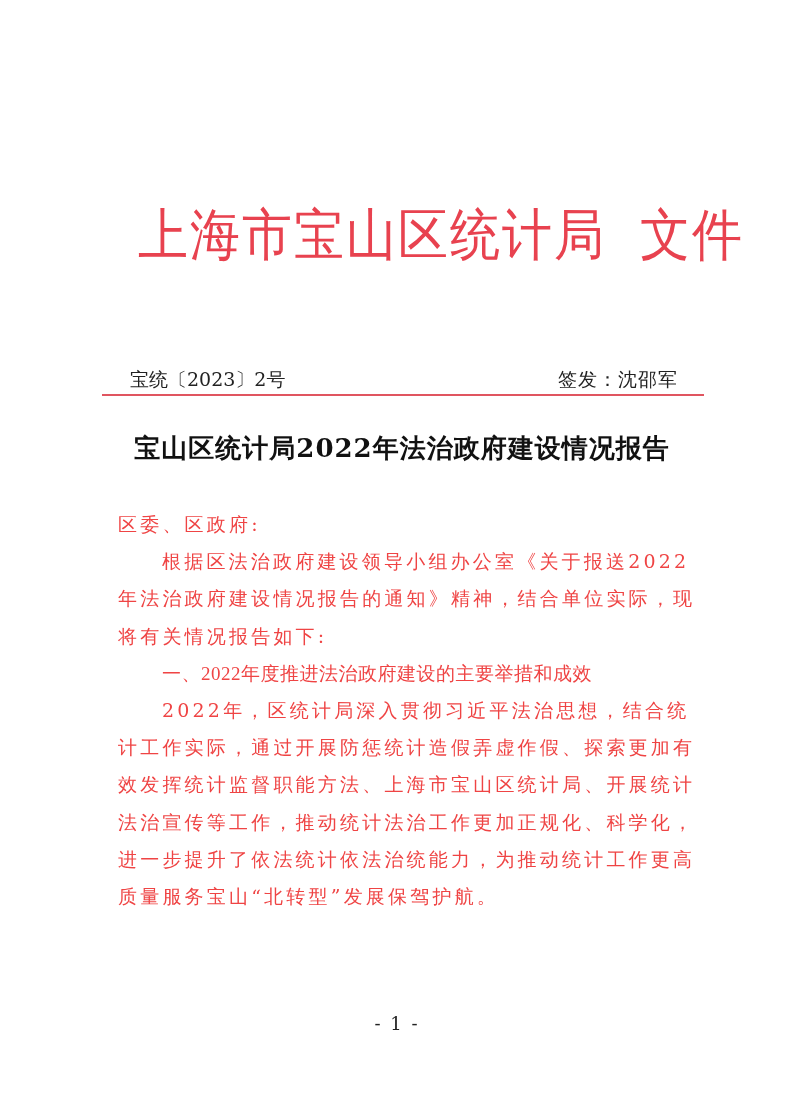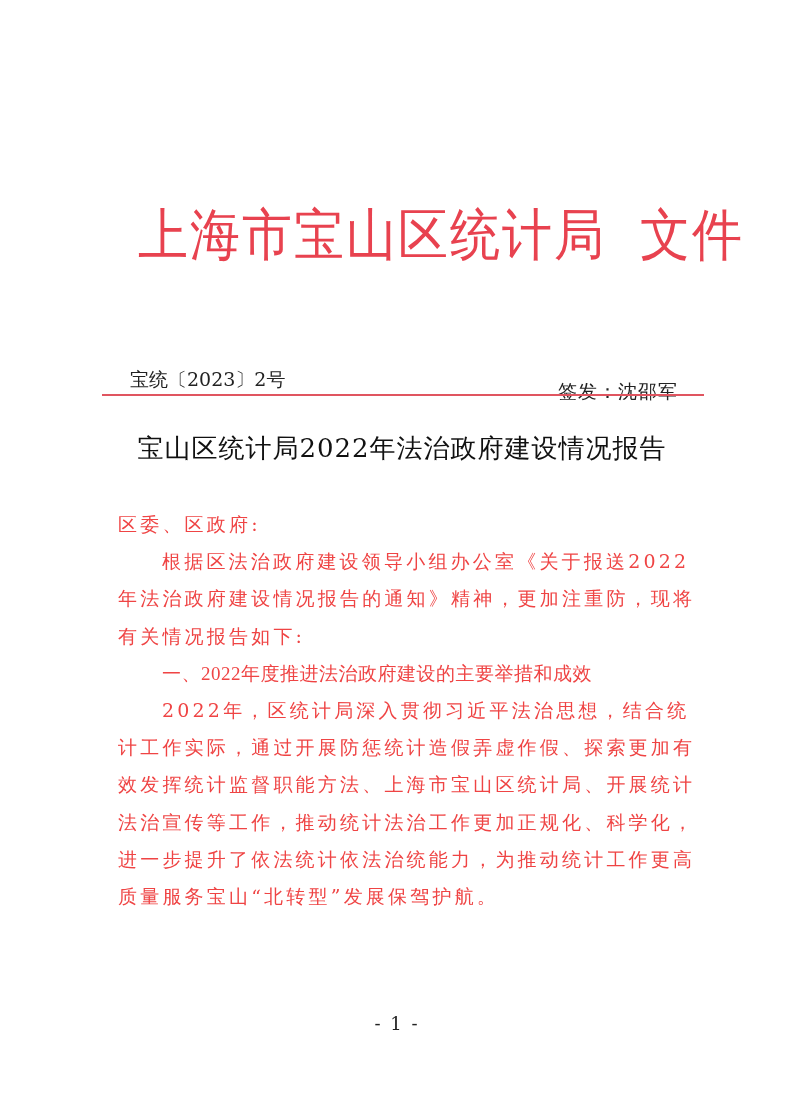--- a/index.html
+++ b/index.html
@@ -5,24 +5,24 @@
     html, body { margin: 0; padding: 0; background: #ffffff; }
     body { width: 794px; height: 1093px; position: relative; overflow: hidden;
       font-family: "DejaVu Serif", "Liberation Serif", serif; color: #1a1a1a; }
     .page { position: absolute; left: 0; top: 12px; width: 794px; height: 1093px; background: #fff; padding-left: 44px; }
     .masthead { position: absolute; left: 138px; top: 184px; width: 540px; height: 70px;
       color: #e8424f; font-family: "DejaVu Sans", "Liberation Sans", sans-serif;
       font-size: 50px; line-height: 70px; white-space: nowrap; letter-spacing: 2px; transform: scaleY(1.12); transform-origin: left top; }
     .masthead .gap { display: inline-block; width: 34px; }
     .doc-meta { position: absolute; left: 100px; top: 352px; width: 604px; height: 30px; text-align: right; }
     .doc-number { position: absolute; left: 30px; top: 0; font-size: 19px; line-height: 30px; color: #222; }
-    .signer { position: absolute; right: 26px; top: 0; font-size: 19px; line-height: 30px; color: #222; letter-spacing: 1px; margin-top: 12px; }
+    .signer { position: absolute; right: 26px; top: 0; font-size: 19px; line-height: 30px; color: #222; letter-spacing: 1px; }
     .red-rule { position: absolute; left: 102px; top: 382px; width: 602px; height: 2px; background: #e05560; }
     .doc-title { position: absolute; left: 100px; top: 414px; width: 604px; text-align: center;
-      font-size: 26px; font-weight: normal; line-height: 44px; color: #111; letter-spacing: 1px; white-space: nowrap; }
+      font-size: 26px; font-weight: bold; line-height: 44px; color: #111; letter-spacing: 1px; white-space: nowrap; }
     .body-text { position: absolute; left: 118px; top: 494px; width: 592px; font-size: 19px;
       line-height: 37.2px; color: #ef4444; letter-spacing: 3.2px; }
     .body-text p { margin: 0; }
     .indent { text-indent: 44px; }
     .section-heading { font-family: Liberation Serif, serif; letter-spacing: 0.5px; }
     .bold-lead { font-weight: bold; font-family: "DejaVu Sans", "Liberation Sans", sans-serif; letter-spacing: 1.5px; }
     .page-number { position: absolute; left: 0; top: 1000px; width: 794px; text-align: center;
       font-size: 18px; line-height: 24px; color: #222; letter-spacing: 2px; }
   </style>
 </head>
@@ -38,19 +38,19 @@
     <span class="doc-number">宝统〔2023〕2号</span>
     <span class="signer">签发：沈邵军</span>
   </div>
 
   <div class="red-rule"></div>
 
   <div class="doc-title">宝山区统计局2022年法治政府建设情况报告</div>
 
   <div class="body-text">
     <p>区委、区政府:</p>
-    <p class="indent">根据区法治政府建设领导小组办公室《关于报送2022年法治政府建设情况报告的通知》精神，更加注重防，现将有关情况报告如下:</p>
+    <p class="indent">根据区法治政府建设领导小组办公室《关于报送2022年法治政府建设情况报告的通知》精神，结合单位实际，现将有关情况报告如下:</p>
     <p class="indent section-heading">一、2022年度推进法治政府建设的主要举措和成效</p>
     <p class="indent">2022年，区统计局深入贯彻习近平法治思想，结合统计工作实际，通过开展防惩统计造假弄虚作假、探索更加有效发挥统计监督职能方法、上海市宝山区统计局、开展统计法治宣传等工作，推动统计法治工作更加正规化、科学化，进一步提升了依法统计依法治统能力，为推动统计工作更高质量服务宝山“北转型”发展保驾护航。</p>
   </div>
 
   <div class="page-number">- 1 -</div>
 </div>
 
 </body></html>

